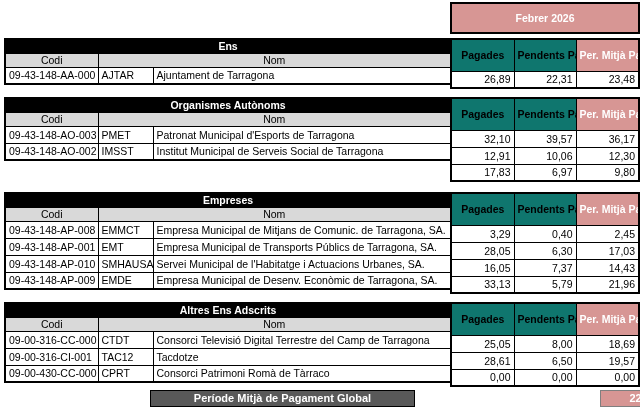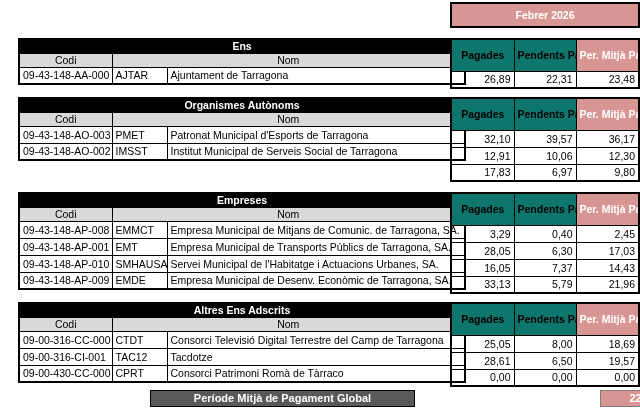--- a/index.html
+++ b/index.html
@@ -16,24 +16,24 @@
     border:2px solid #000;
   }
   table.tbl td{
     border:1px solid #000;
     padding:0 3px;
     font-size:10.5px;
     line-height:12px;
     white-space:nowrap;
     overflow:hidden;
   }
-  .tbl-left{left:18px;width:446px;}
+  .tbl-left{left:4px;width:446px;}
   .tbl-right{left:450px;width:188px;}
   .h16{height:14px;}
-  .h17{height:24px;margin-top:9px;}
+  .h17{height:30px;margin-top:9px;}
   .h18{height:17px;}
   .h32{height:32px;}
   td.sect-title{
     background:#000;color:#fff;font-weight:bold;text-align:center;font-size:11px;
   }
   td.colhead{
     background:#d9d9d9;text-align:center;font-size:11px;
   }
   td.month{
     background:#d79694;color:#fff;font-weight:bold;text-align:center;font-size:11px;

